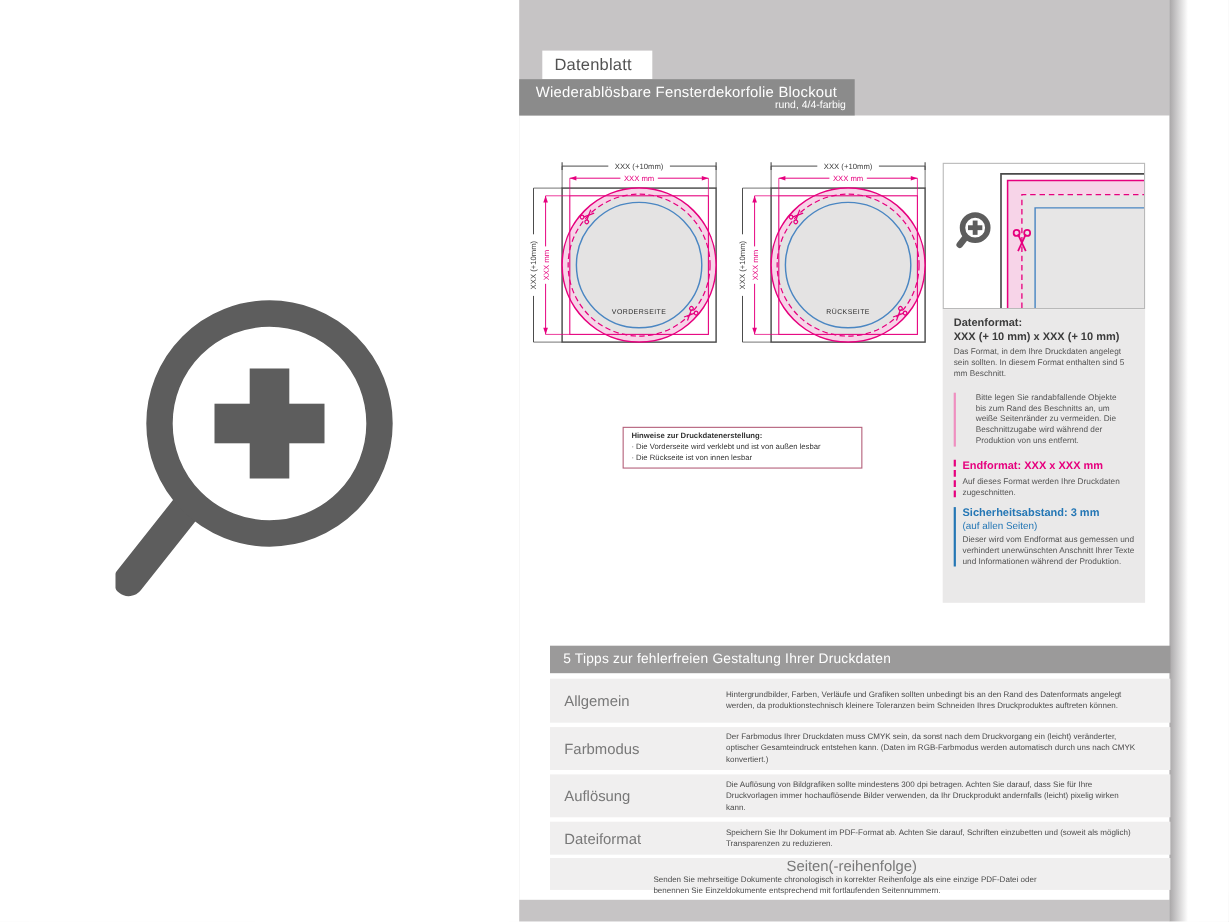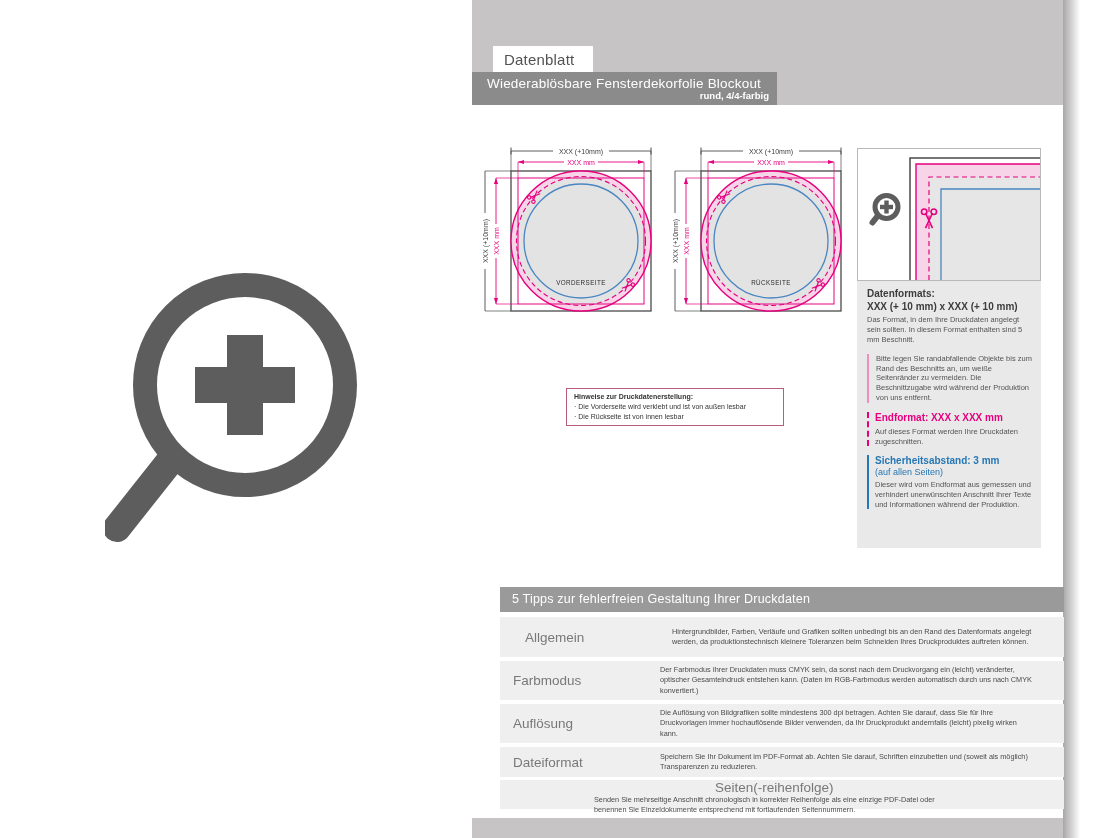--- a/index.html
+++ b/index.html
@@ -10,21 +10,21 @@
   
   .page{position:absolute;left:472px;top:0;width:591px;height:838px;background:#c6c4c5;}
   .page-shadow{position:absolute;left:1063px;top:0;width:17px;height:838px;
                background:linear-gradient(to right,#a8a6a7,rgba(255,255,255,0));}
   .content{position:absolute;left:472px;top:105px;width:591px;height:713px;background:#fff;}
 
   .datenblatt-label{position:absolute;left:493px;top:46px;width:100px;height:26px;background:#fff;
     color:#525252;font-size:15px;line-height:27px;padding-left:11px;box-sizing:border-box;letter-spacing:.2px;}
   .title-bar{position:absolute;left:472px;top:72px;width:305px;height:33px;background:#8b8b8b;color:#fff;}
   .title-bar .main{position:absolute;left:15px;top:4px;font-size:13.5px;letter-spacing:.2px;}
-  .title-bar .sub{position:absolute;right:8px;bottom:4px;font-size:9.5px;font-weight:bold;}
+  .title-bar .sub{position:absolute;right:8px;bottom:4px;font-size:9.5px;}
 
   svg text{font-family:"Liberation Sans",sans-serif;}
 
   
   .detail-panel{position:absolute;left:857px;top:148px;width:184px;height:400px;}
   .panel-top{position:absolute;left:0;top:0;width:184px;height:133px;background:#fff;
              border:1px solid #b9b9b9;box-sizing:border-box;}
   .panel-top svg{position:absolute;left:0;top:0;}
   .panel-body{position:absolute;left:0;top:133px;width:184px;height:267px;background:#eae9e9;
               box-sizing:border-box;padding:7px 8px 0 10px;color:#555;}
@@ -44,21 +44,21 @@
   .hinweise .t{font-size:7px;font-weight:bold;line-height:10px;}
   .hinweise .i{font-size:7px;line-height:9.5px;}
 
   
   .tips{position:absolute;left:500px;top:587px;width:564px;}
   .tips-header{height:25px;background:#9b9a9a;color:#fff;font-size:12.5px;line-height:25px;
                padding-left:12px;letter-spacing:.2px;}
   .tip-row{background:#f0efef;display:flex;align-items:center;}
   .tip-label{width:160px;padding-left:13px;font-size:13.5px;color:#787878;box-sizing:border-box;flex-shrink:0;}
   .tip-text{width:372px;font-size:7.3px;color:#4a4a4a;line-height:1.38;padding-right:4px;}
-  .g5{margin-top:5px;padding-left:12px;} .g4{margin-top:4px;} .g3{margin-top:3px;flex-direction:column;}
+  .g5{margin-top:5px;} .g4{margin-top:4px;} .g3{margin-top:3px;flex-direction:column;}
   .h40{height:40px;} .h39{height:39px;} .h30{height:30px;} .h29{height:29px;}
 </style>
 </head>
 <body>
 
 <div id="canvas">
 
   <div class="page"></div>
   <div class="page-shadow"></div>
   <div class="content"></div>
@@ -201,26 +201,26 @@
         <g>
           <line x1="20" y1="66.5" x2="14.5" y2="73.5" stroke="#5d5d5d" stroke-width="6" stroke-linecap="round"></line>
           <circle cx="28.5" cy="58" r="11.5" fill="#fff" stroke="#5d5d5d" stroke-width="5"></circle>
           <rect x="22" y="55.8" width="13" height="4.4" fill="#5d5d5d"></rect>
           <rect x="26.3" y="51.5" width="4.4" height="13" fill="#5d5d5d"></rect>
         </g>
       </svg>
     </div>
     <div class="panel-body">
       <div>
-        <div class="h">Datenformats:</div>
+        <div class="h">Datenformat:</div>
         <div class="h">XXX (+ 10 mm) x XXX (+ 10 mm)</div>
         <p>Das Format, in dem Ihre Druckdaten angelegt sein sollten. In diesem Format enthalten sind 5 mm Beschnitt.</p>
       </div>
       <div class="blk bleed-note">
-        <p style="margin:1px">Bitte legen Sie randabfallende Objekte bis zum Rand des Beschnitts an, um weiße Seitenränder zu vermeiden. Die Beschnittzugabe wird während der Produktion von uns entfernt.</p>
+        <p style="margin:12px">Bitte legen Sie randabfallende Objekte bis zum Rand des Beschnitts an, um weiße Seitenränder zu vermeiden. Die Beschnittzugabe wird während der Produktion von uns entfernt.</p>
       </div>
       <div class="blk endformat-blk">
         <div class="h">Endformat: XXX x XXX mm</div>
         <p>Auf dieses Format werden Ihre Druckdaten zugeschnitten.</p>
       </div>
       <div class="blk sicher-blk">
         <div class="h">Sicherheitsabstand: 3 mm</div>
         <div class="sh">(auf allen Seiten)</div>
         <p>Dieser wird vom Endformat aus gemessen und verhindert unerwünschten Anschnitt Ihrer Texte und Informationen während der Produktion.</p>
       </div>
@@ -246,17 +246,17 @@
     <div class="tip-row g4 h39">
       <div class="tip-label">Auflösung</div>
       <div class="tip-text">Die Auflösung von Bildgrafiken sollte mindestens 300 dpi betragen. Achten Sie darauf, dass Sie für Ihre Druckvorlagen immer hochauflösende Bilder verwenden, da Ihr Druckprodukt andernfalls (leicht) pixelig wirken kann.</div>
     </div>
     <div class="tip-row g4 h30">
       <div class="tip-label">Dateiformat</div>
       <div class="tip-text">Speichern Sie Ihr Dokument im PDF-Format ab. Achten Sie darauf, Schriften einzubetten und (soweit als möglich) Transparenzen zu reduzieren.</div>
     </div>
     <div class="tip-row g3 h29">
       <div class="tip-label">Seiten(-reihenfolge)</div>
-      <div class="tip-text">Senden Sie mehrseitige Anschnitt chronologisch in korrekter Reihenfolge als eine einzige PDF-Datei oder benennen Sie Einzeldokumente entsprechend mit fortlaufenden Seitennummern.</div>
+      <div class="tip-text">Senden Sie mehrseitige Dokumente chronologisch in korrekter Reihenfolge als eine einzige PDF-Datei oder benennen Sie Einzeldokumente entsprechend mit fortlaufenden Seitennummern.</div>
     </div>
   </div>
 
 </div>
 
 </body></html>

